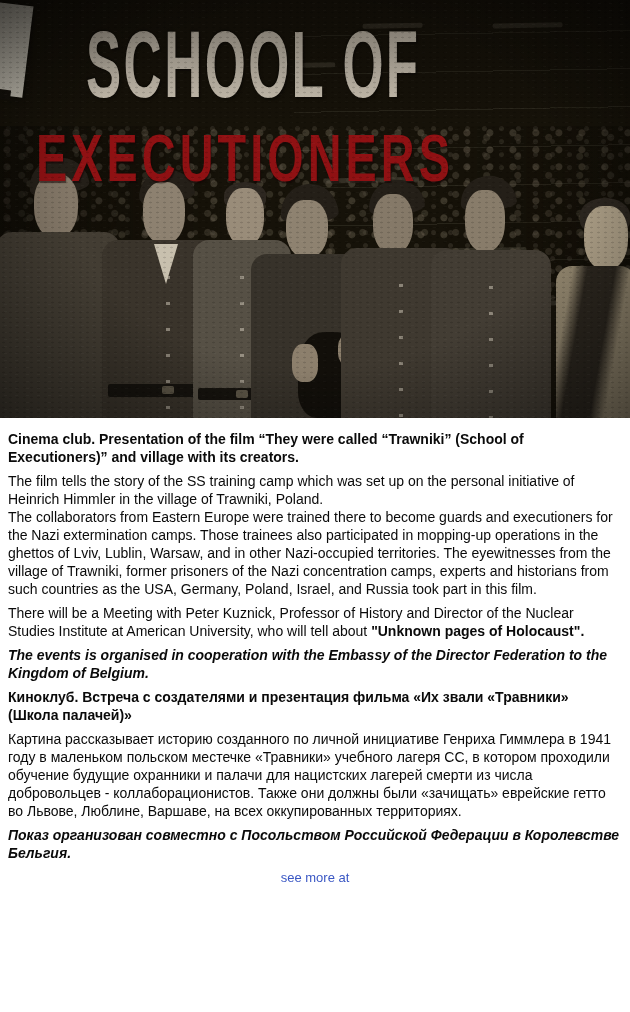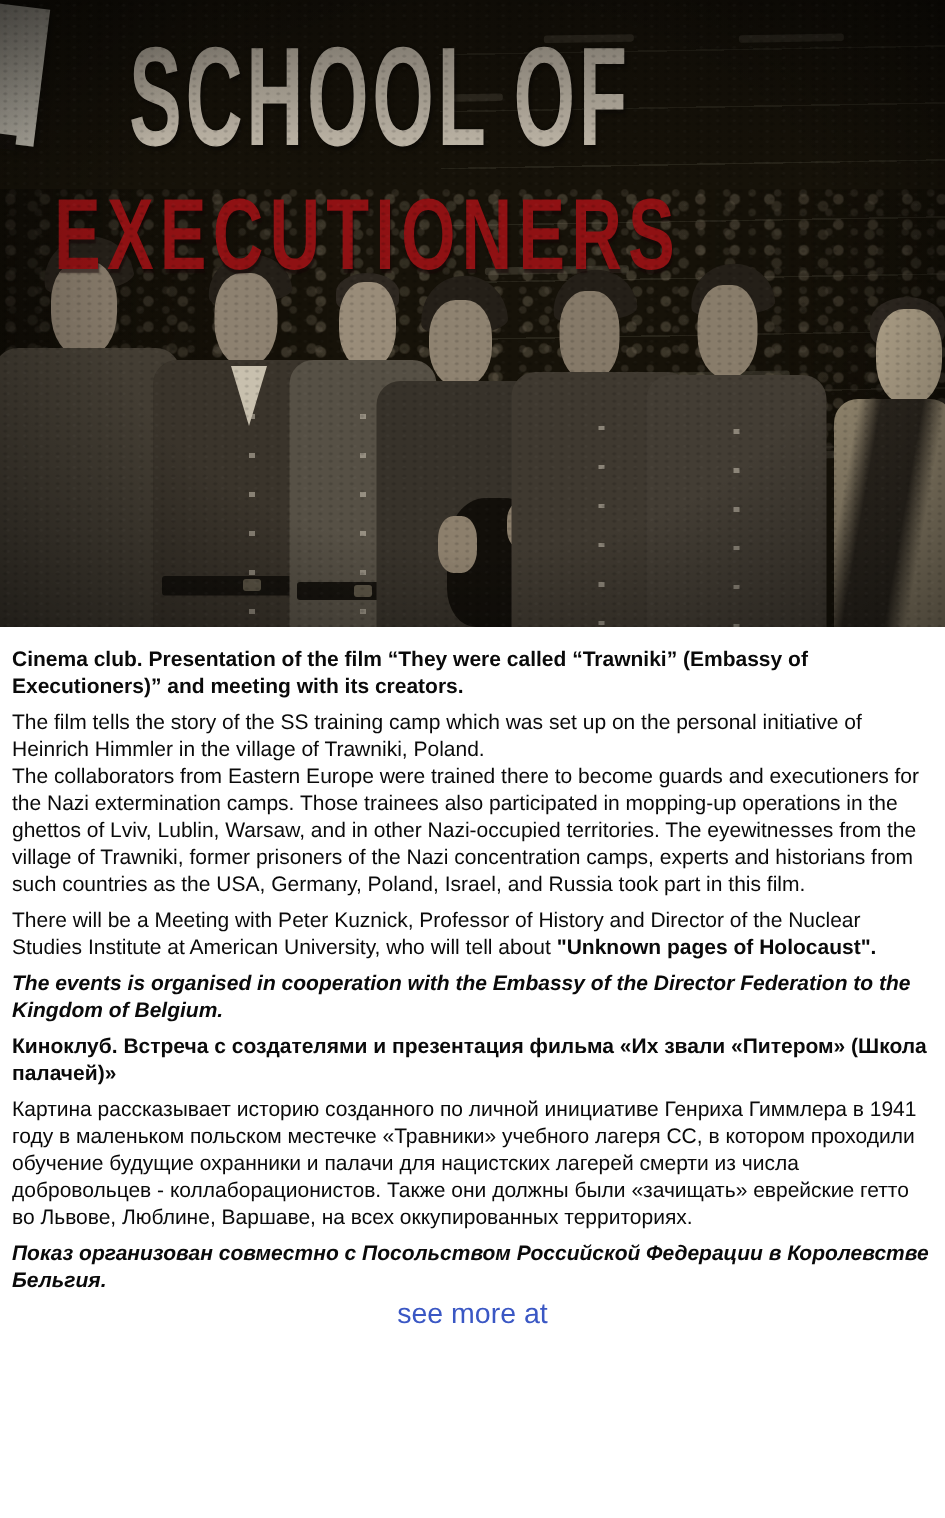--- a/index.html
+++ b/index.html
@@ -118,21 +118,21 @@
     background-size:7px 5px, 11px 7px;}
 
   
   .content{padding:12px 8px 0;width:614px;font-size:14px;line-height:18px;color:#0a0a0a}
   .content p{margin:0 0 6px}
   .h{font-weight:bold}
   .i{font-style:italic}
   .bi{font-weight:bold;font-style:italic}
   strong{font-weight:bold}
   .footer{text-align:center;margin-top:4px}
-  .footer a{color:#3a57c4;text-decoration:none;font-size:19px}
+  .footer a{color:#3a57c4;text-decoration:none;font-size:13px}
 </style>
 </head>
 <body>
 
 <div class="poster">
   <div class="photo">
     <div class="doc">
       <span class="docword dw1"></span>
       <span class="docword dw2"></span>
       <span class="docword dw3"></span>
@@ -182,29 +182,29 @@
     <div class="part f7v"></div>
   </div>
 
   <div class="t1">SCHOOL OF</div>
   <div class="t2">EXECUTIONERS</div>
   <div class="vig"></div>
   <div class="grain"></div>
 </div>
 
 <div class="content">
-  <p class="h">Cinema club. Presentation of the film “They were called “Trawniki” (Embassy of Executioners)” and meeting with its creators.</p>
+  <p class="h">Cinema club. Presentation of the film “They were called “Trawniki” (School of Executioners)” and village with its creators.</p>
 
   <p><span>The film tells the story of the SS training camp which was set up on the personal initiative of Heinrich Himmler in the village of Trawniki, Poland.</span><br><span>The collaborators from Eastern Europe were trained there to become guards and executioners for the Nazi extermination camps. Those trainees also participated in mopping-up operations in the ghettos of Lviv, Lublin, Warsaw, and in other Nazi-occupied territories. The eyewitnesses from the village of Trawniki, former prisoners of the Nazi concentration camps, experts and historians from such countries as the USA, Germany, Poland, Israel, and Russia took part in this film.</span></p>
 
   <p><span>There will be a Meeting with Peter Kuznick, Professor of History and Director of the Nuclear Studies Institute at American University, who will tell about </span><strong>"Unknown pages of Holocaust".</strong></p>
 
   <p class="bi">The events is organised in cooperation with the Embassy of the Director Federation to the Kingdom of Belgium.</p>
 
-  <p class="h">Киноклуб. Встреча с создателями и презентация фильма «Их звали «Питером» (Школа палачей)»</p>
+  <p class="h">Киноклуб. Встреча с создателями и презентация фильма «Их звали «Травники» (Школа палачей)»</p>
 
   <p>Картина рассказывает историю созданного по личной инициативе Генриха Гиммлера в 1941 году в маленьком польском местечке «Травники» учебного лагеря СС, в котором проходили обучение будущие охранники и палачи для нацистских лагерей смерти из числа добровольцев - коллаборационистов. Также они должны были «зачищать» еврейские гетто во Львове, Люблине, Варшаве, на всех оккупированных территориях.</p>
 
 
 
   <p class="bi">Показ организован совместно с Посольством Российской Федерации в Королевстве Бельгия.</p>
 
   <div class="footer">
     <a href="#">see more at</a>
   </div>

